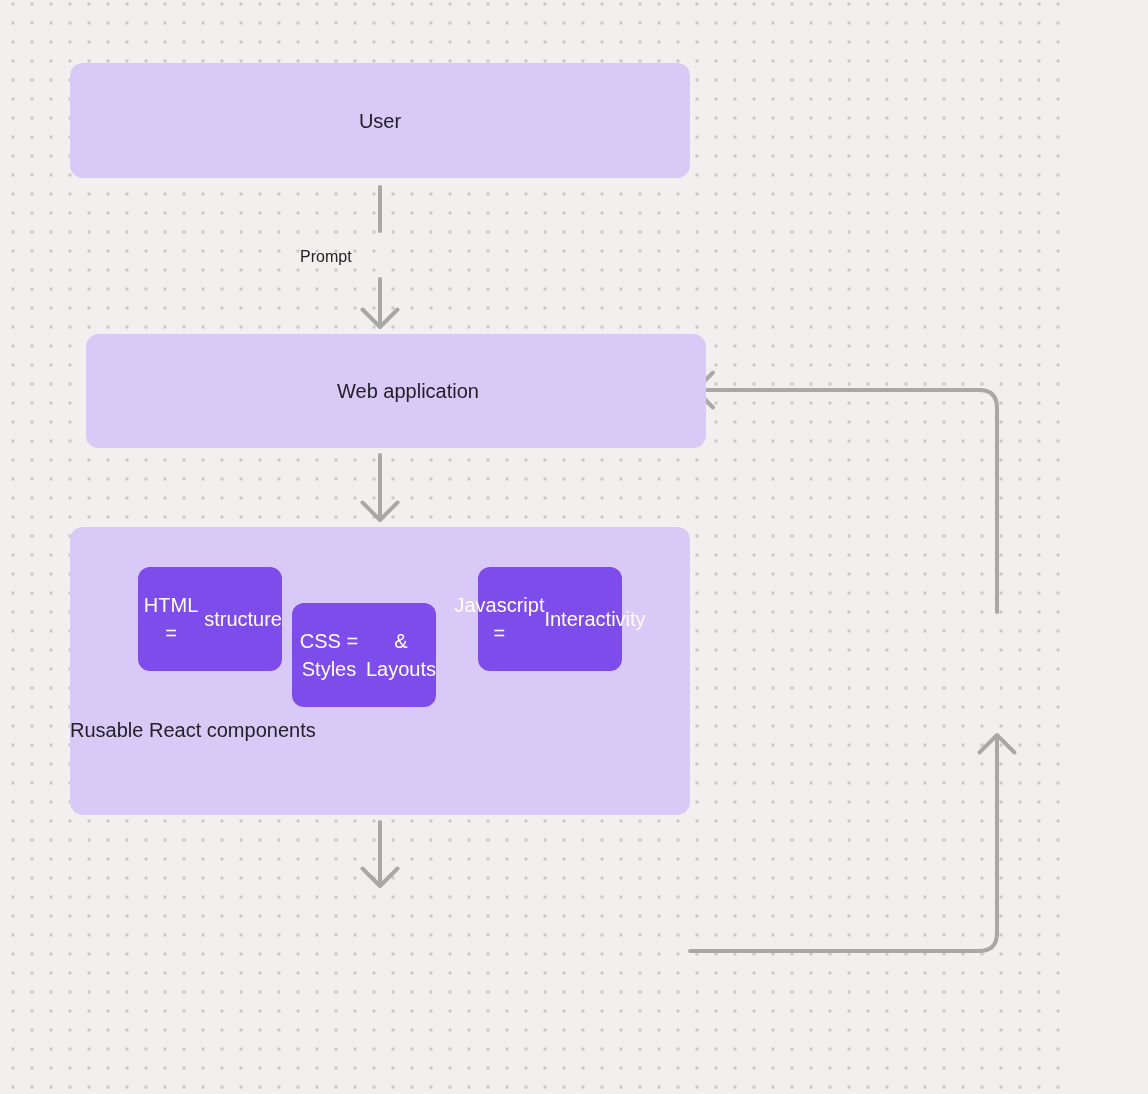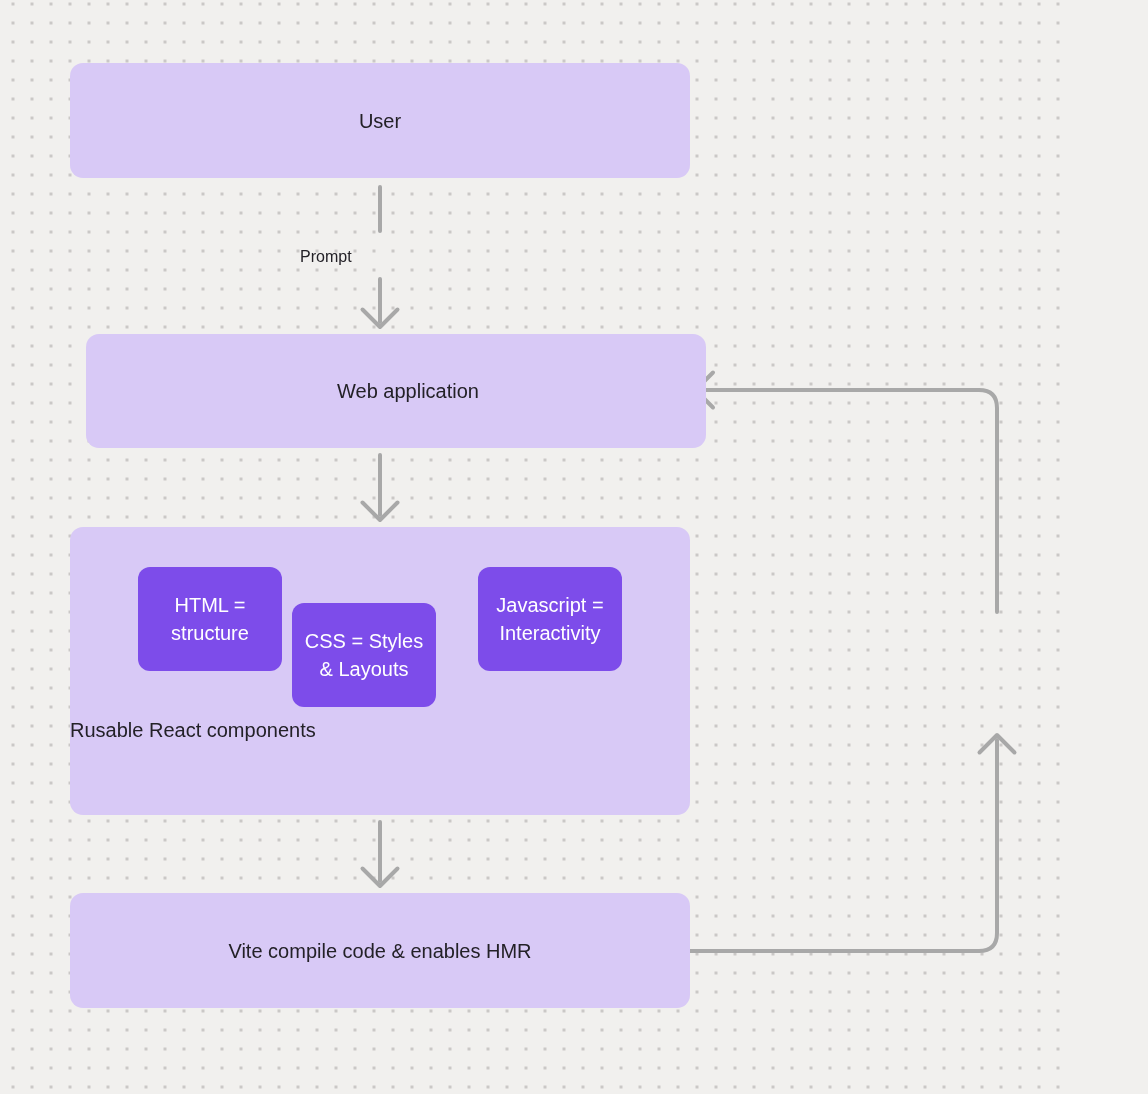--- a/index.html
+++ b/index.html
@@ -37,21 +37,21 @@
   }
   .node--user{left:70px;top:63px;width:620px;height:115px;}
   .node--webapp{left:86px;top:334px;width:620px;height:114px;padding-left:24px;}
   .node--group{left:70px;top:527px;width:620px;height:288px;display:block;}
   .node--vite{left:70px;top:893px;width:620px;height:115px;}
   .node--render{left:903px;top:613px;width:190px;height:114px;border-radius:14px;}
   .chip{
     position:absolute;top:40px;width:144px;height:104px;
     background:var(--accent-fill);color:var(--accent-text);
     border-radius:12px;
-    display:flex;flex-direction:column;align-items:center;justify-content:center;
+    display:flex;flex-direction:row;align-items:center;justify-content:center;
     font-size:20px;line-height:28px;text-align:center;
   }
   .chip--1{left:68px;}
   .chip--2{left:222px;margin-top:36px;}
   .chip--3{left:408px;}
   .group-label{
     position:absolute;left:0;right:0;top:189px;
     height:28px;line-height:28px;text-align:left;font-size:20px;
   }
   .edge-label{
@@ -103,18 +103,15 @@
       <span>CSS = Styles</span>
       <span>&amp; Layouts</span>
     </div>
     <div class="chip chip--3">
       <span>Javascript =</span>
       <span>Interactivity</span>
     </div>
     <div class="group-label">Rusable React components</div>
   </div>
 
-  <div class="node node--vite">
-    <span>Vite compile code &amp; enables HMR</span>
-  </div>
 
 
 </div>
 
 </body></html>

